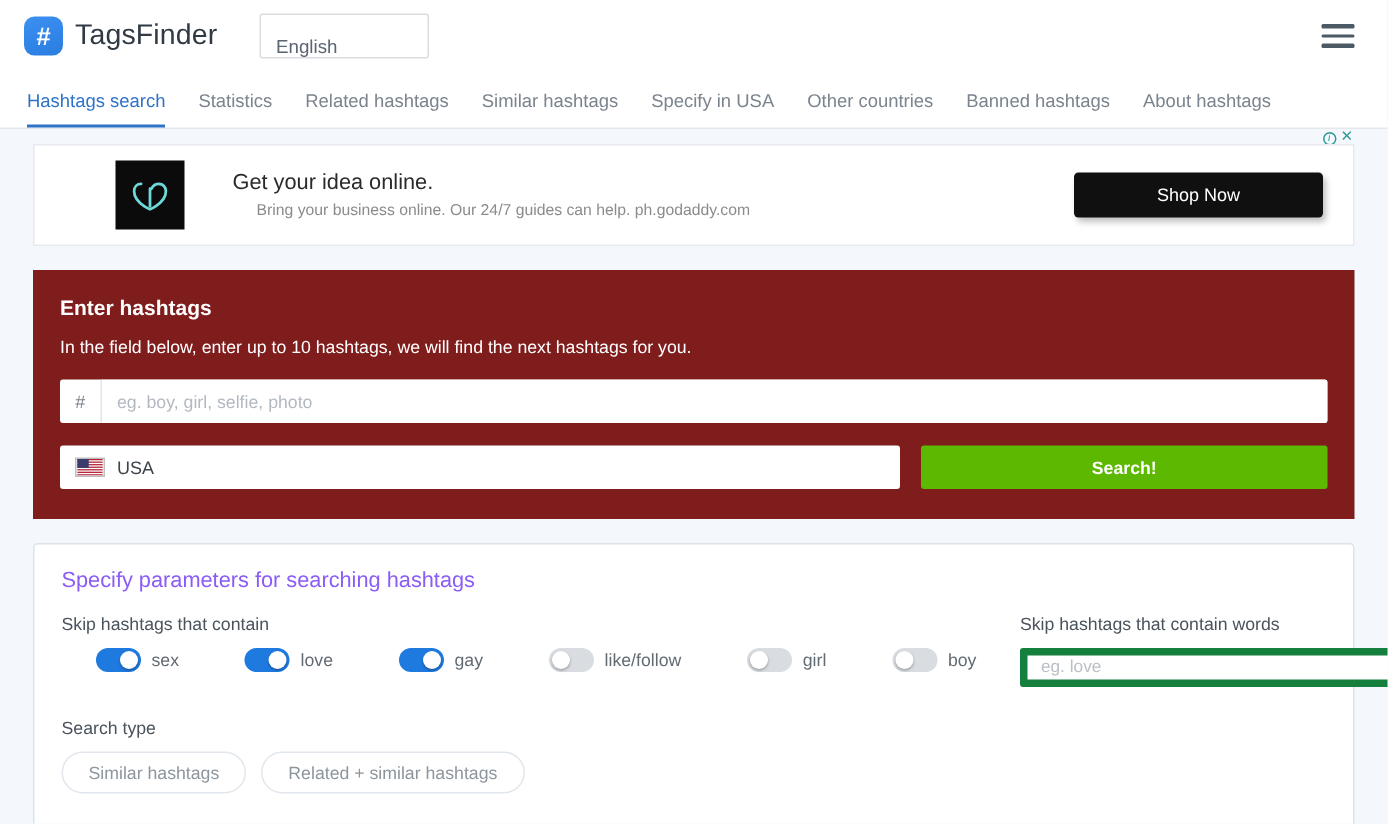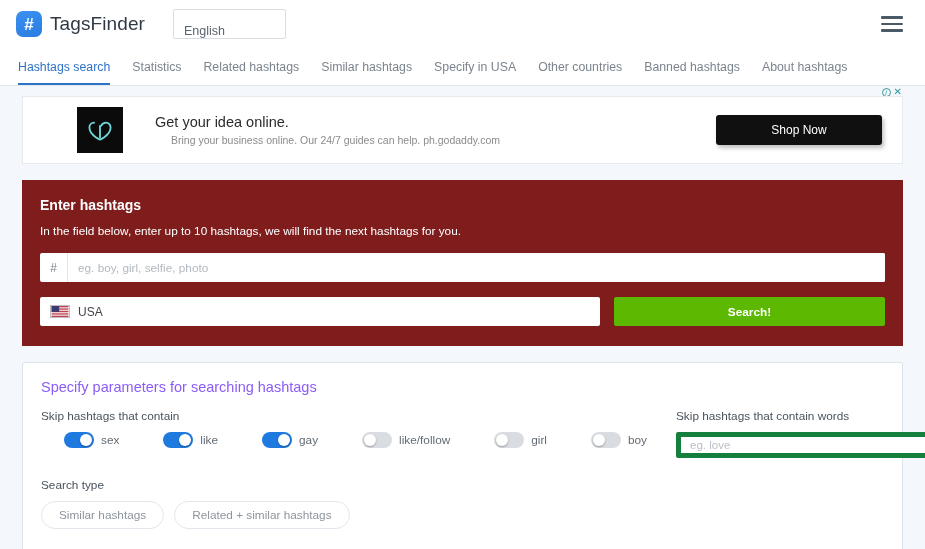--- a/index.html
+++ b/index.html
@@ -334,21 +334,21 @@
           <div class="toggle-item">
             <span class="switch on">
                 <span class="knob"></span>
               </span>
             <span class="toggle-label">sex</span>
           </div>
           <div class="toggle-item">
             <span class="switch on">
                 <span class="knob"></span>
               </span>
-            <span class="toggle-label">like</span>
+            <span class="toggle-label">love</span>
           </div>
           <div class="toggle-item">
             <span class="switch on">
                 <span class="knob"></span>
               </span>
             <span class="toggle-label">gay</span>
           </div>
           <div class="toggle-item">
             <span class="switch">
                 <span class="knob"></span>

